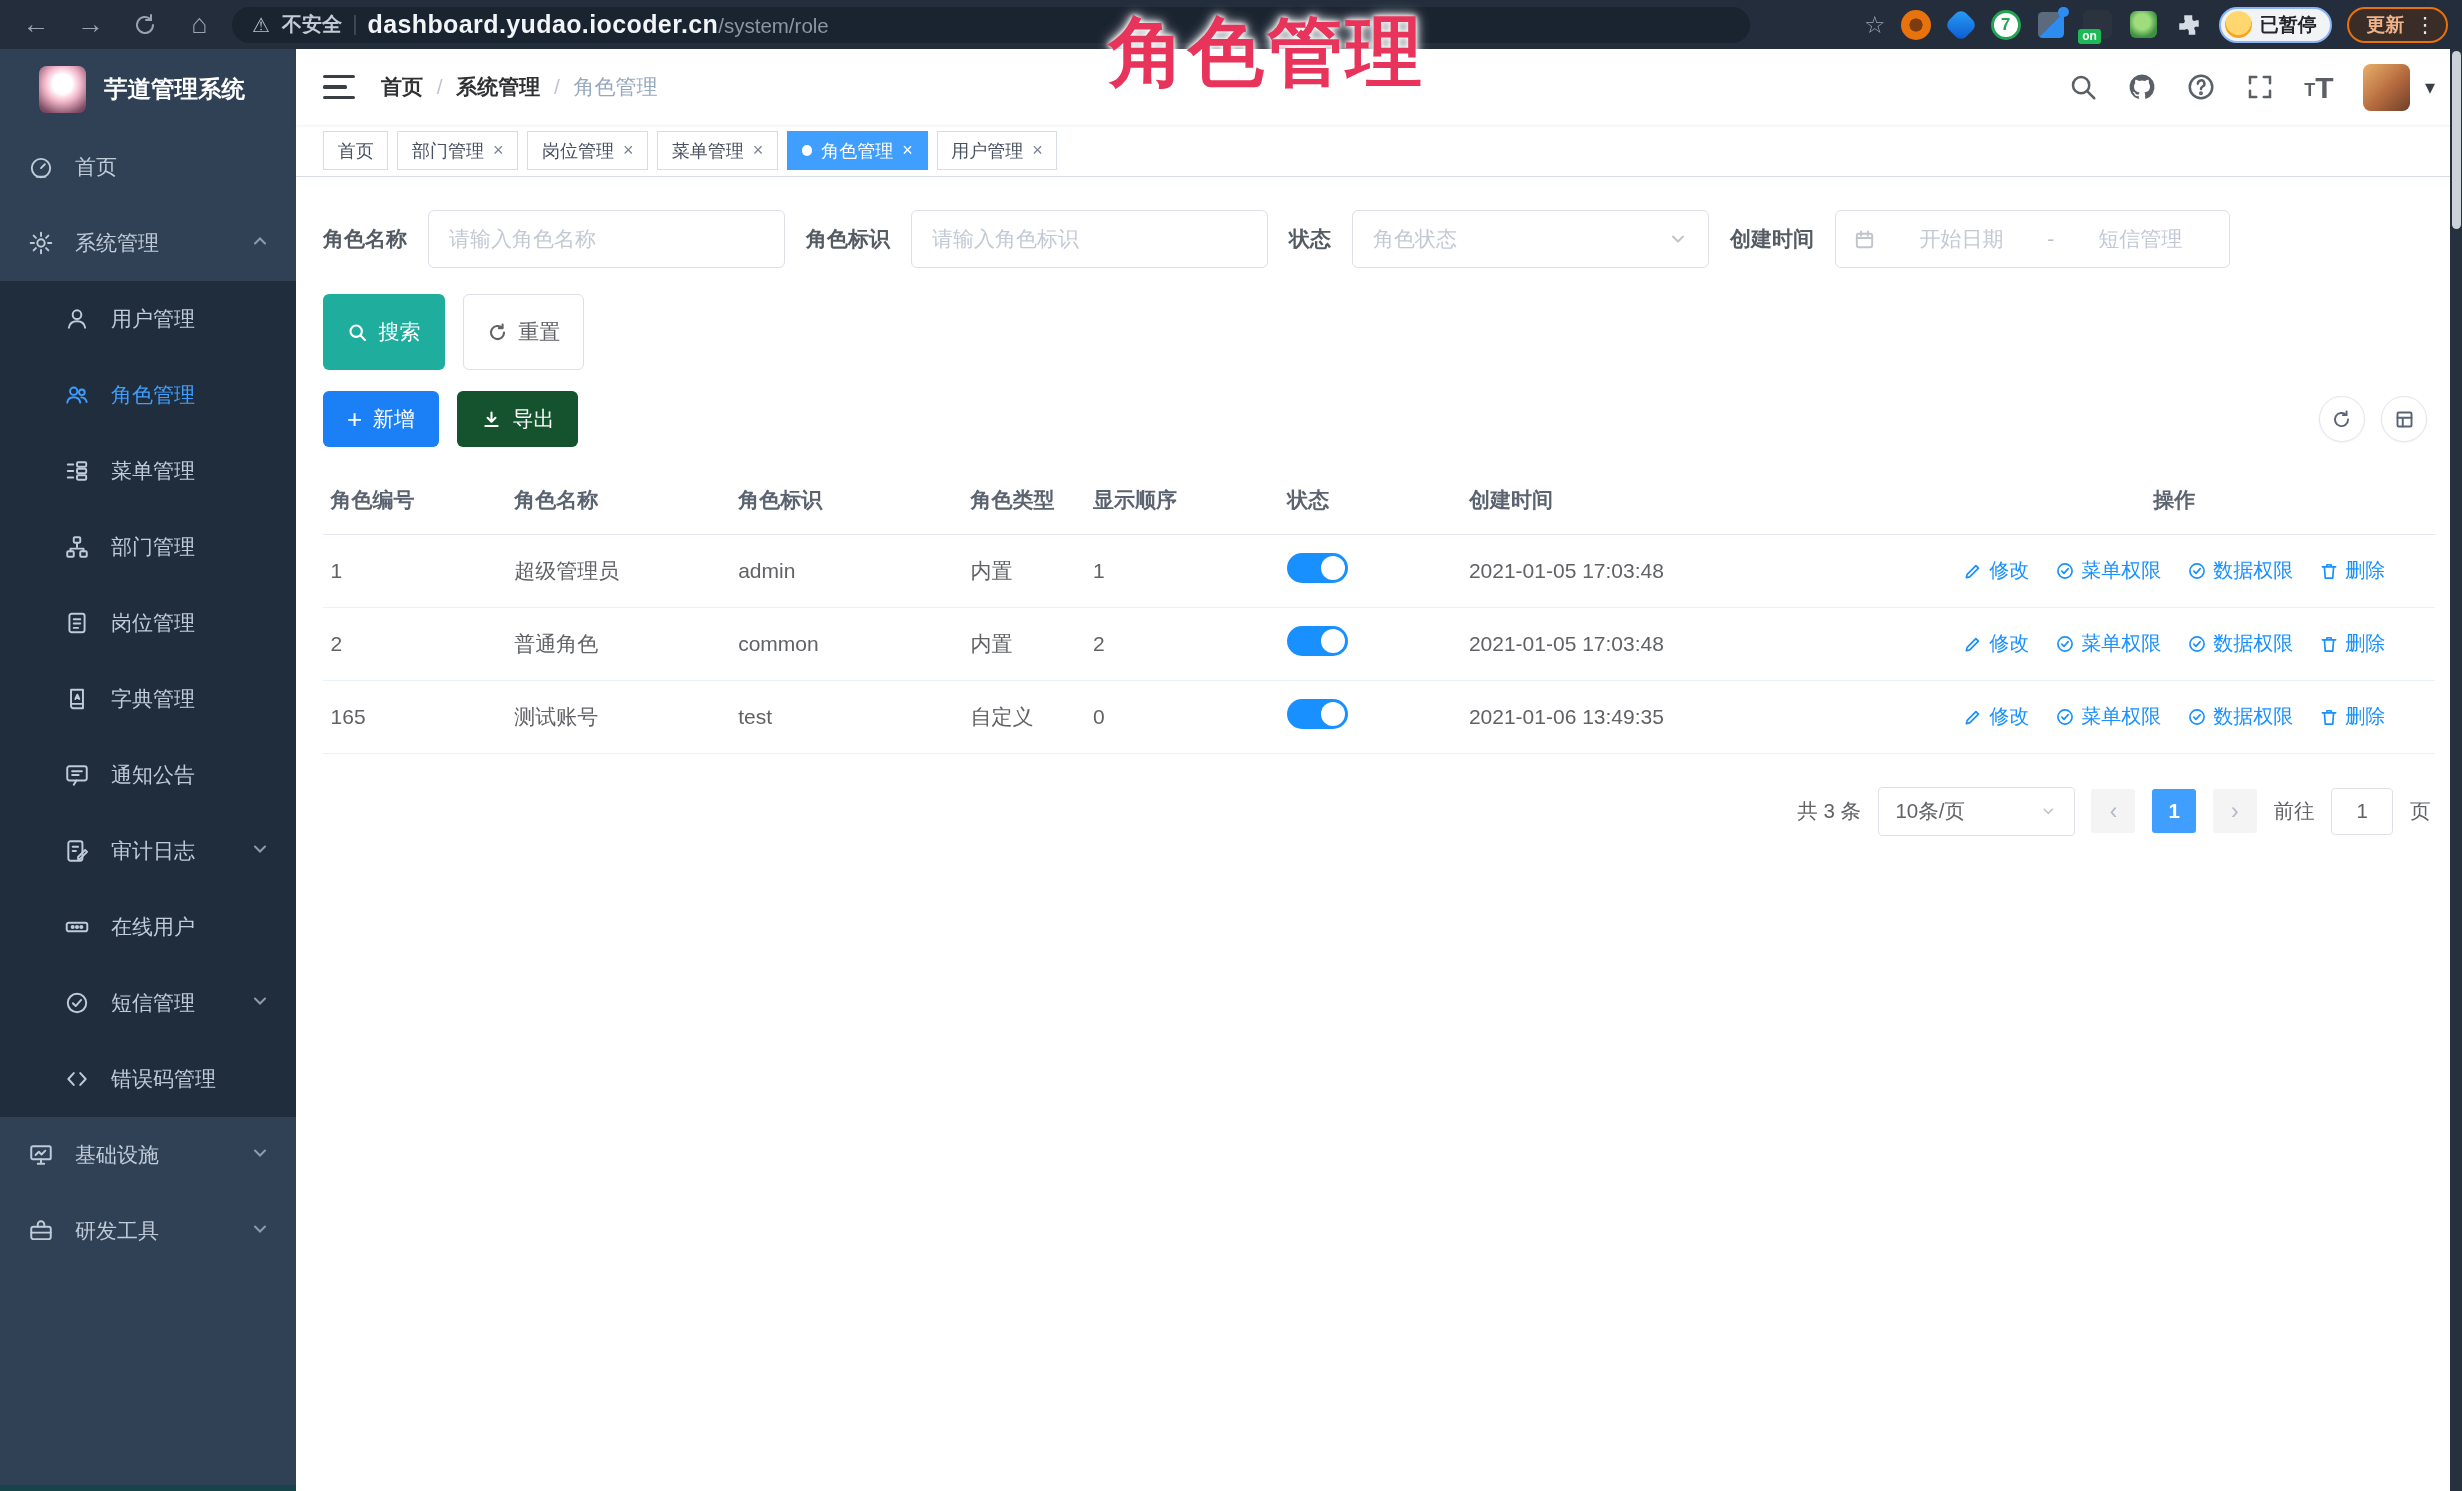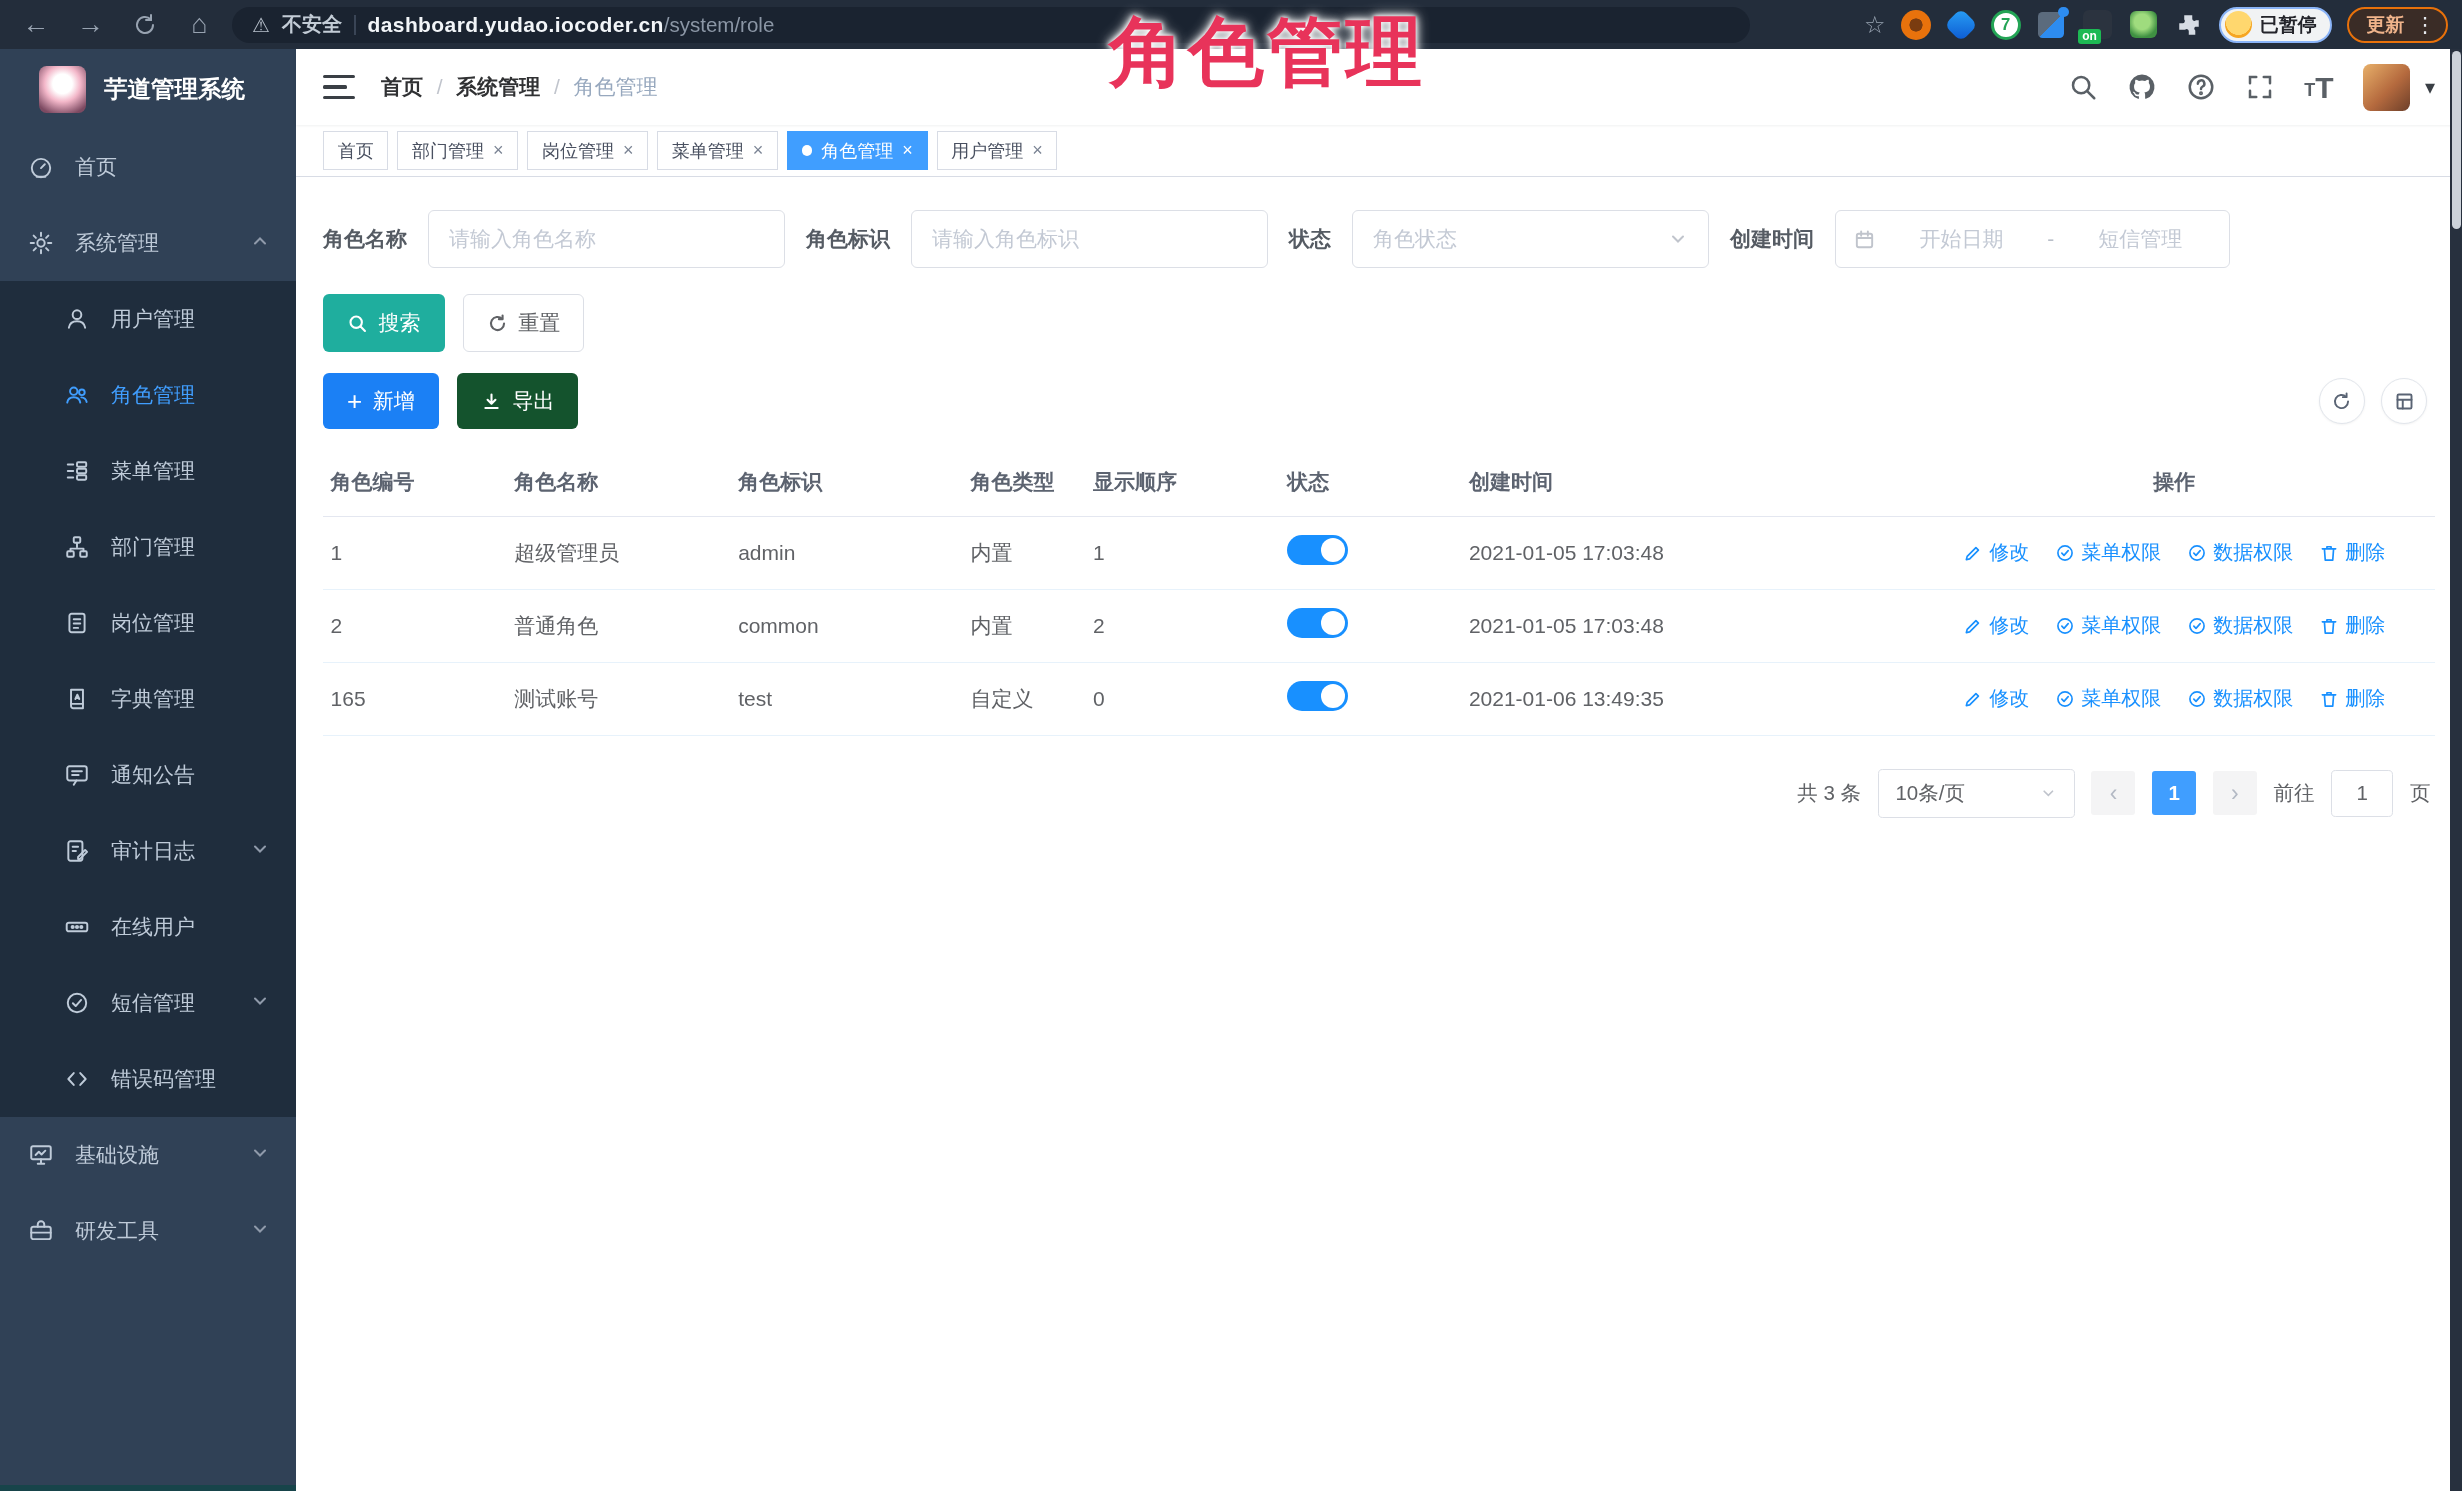--- a/index.html
+++ b/index.html
@@ -7,21 +7,21 @@
   body { font-family:"Liberation Sans","DejaVu Sans",sans-serif; font-size:21px; color:#606266; background:#fff; position:relative; }
 
   
   .chrome { position:absolute; left:0; top:0; width:2462px; height:49px; background:#232d3b; display:flex; align-items:center; padding:0 13.7px; gap:10.6px; z-index:5; }
   .chrome .navbtn { width:44px; height:39px; display:flex; align-items:center; justify-content:center; color:#98a3b1; font-size:27px; }
   .chrome .navbtn svg { width:24px; height:24px; stroke:#98a3b1; }
   .urlpill { flex:0 0 1518px; height:36px; background:#1a2330; border-radius:18px; display:flex; align-items:center; padding:0 20px; gap:12px; color:#aab4c0; }
   .urlpill .warn { font-size:20px; color:#b8c1cc; }
   .urlpill .sec { font-size:20px; color:#c3ccd6; font-weight:700; }
   .urlpill .div { width:1.5px; height:20px; background:#3a4556; }
-  .urlpill .host { color:#f2f5f8; font-weight:700; font-size:21px; letter-spacing:0.4px; }
+  .urlpill .host { color:#f2f5f8; font-weight:700; font-size:25px; letter-spacing:0.4px; }
   .urlpill .path { color:#8b96a5; font-size:20.5px; }
   .chrome-right { margin-left:auto; display:flex; align-items:center; gap:15px; }
   .star { color:#9aa5b3; font-size:24px; }
   .ext { width:30px; height:30px; border-radius:50%; position:relative; display:flex; align-items:center; justify-content:center; }
   .ext-orange { background:radial-gradient(circle at 50% 50%, #7a3c10 30%, #e8720c 32%); }
   .ext-gem { background:linear-gradient(135deg,#2aa2f7,#0b57d0); border-radius:7.6px; transform:rotate(45deg); width:24px; height:24px; }
   .ext-ring { background:#fff; border:3.8px solid #23a455; color:#23a455; font-size:16.7px; font-weight:700; }
   .ext-grid { border-radius:4.6px; background:linear-gradient(135deg,#5b6b7d 50%,#2d8cf0 50%); width:26px; height:26px; }
   .ext-grid::after { content:""; position:absolute; right:-3px; top:-3px; width:10.6px; height:10.6px; border-radius:50%; background:#2d8cf0; }
   .ext-dark { border-radius:6px; background:#2b333f; width:29px; height:29px; }
@@ -95,21 +95,21 @@
   .f-input { width:357px; height:58px; border:1.5px solid #dcdfe6; border-radius:6px; padding:0 20px; font-size:21px; color:#606266; outline:none; font-family:inherit; }
   .f-input::placeholder { color:#c3c9d4; }
   .f-select { width:357px; height:58px; border:1.5px solid #dcdfe6; border-radius:6px; padding:12px 20px; display:flex; align-items:center; justify-content:space-between; color:#c3c9d4; }
   .f-select svg { width:20px; height:20px; stroke:#c0c4cc; fill:none; stroke-width:2.4; stroke-linecap:round; }
   .f-range { width:395px; height:58px; border:1.5px solid #dcdfe6; border-radius:6px; display:flex; align-items:center; padding:0 16.7px; gap:13.7px; color:#c3c9d4; }
   .f-range svg { width:23px; height:23px; stroke:#c0c4cc; fill:none; stroke-width:2; stroke-linecap:round; }
   .f-range .ph { flex:1; text-align:center; }
   .f-range .sep { color:#b9bfc9; }
 
   .btn-row { margin-top:26px; display:flex; gap:18px; }
-  .btn { height:58px; border-radius:6px; display:inline-flex; align-items:center; gap:10.6px; padding:0 23px; font-size:21px; cursor:pointer; border:1.5px solid transparent; }
+  .btn { height:76px; border-radius:6px; display:inline-flex; align-items:center; gap:10.6px; padding:0 23px; font-size:21px; cursor:pointer; border:1.5px solid transparent; }
   .btn svg { width:21px; height:21px; stroke:currentColor; fill:none; stroke-width:2.4; stroke-linecap:round; stroke-linejoin:round; }
   .btn-search { background:#1fae9e; color:#fff; }
   .btn-reset { background:#fff; color:#606266; border-color:#dcdfe6; }
   .action-row { margin-top:21px; display:flex; gap:18px; align-items:center; }
   .btn-add { background:#1b80f5; color:#fff; height:56px; }
   .btn-export { background:#14532d; color:#fff; height:56px; }
   .btn .plus { font-size:26px; line-height:21px; font-weight:400; }
   .tool-circles { margin-left:auto; display:flex; gap:16.7px; margin-right:7.6px; }
   .circ { width:46px; height:46px; border-radius:50%; border:1.5px solid #e2e6ec; background:#fff; display:flex; align-items:center; justify-content:center; color:#5a6474; cursor:pointer; box-shadow:0 0.8px 2.3px rgba(0,0,0,.06); }
   .circ svg { width:21px; height:21px; stroke:currentColor; fill:none; stroke-width:2.2; stroke-linecap:round; stroke-linejoin:round; }

